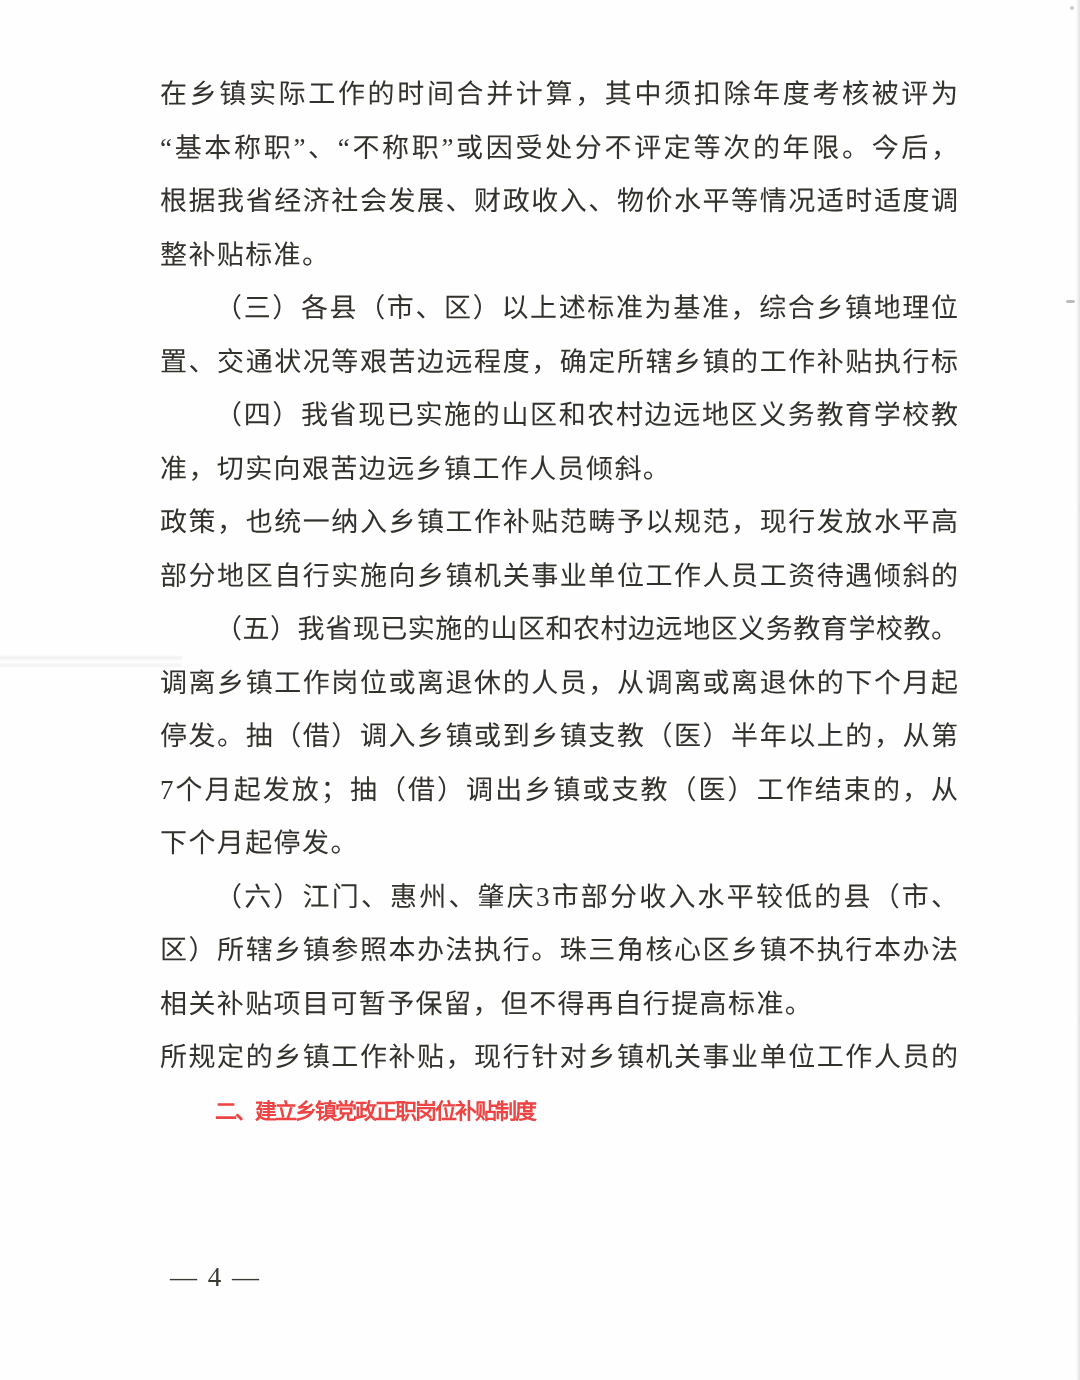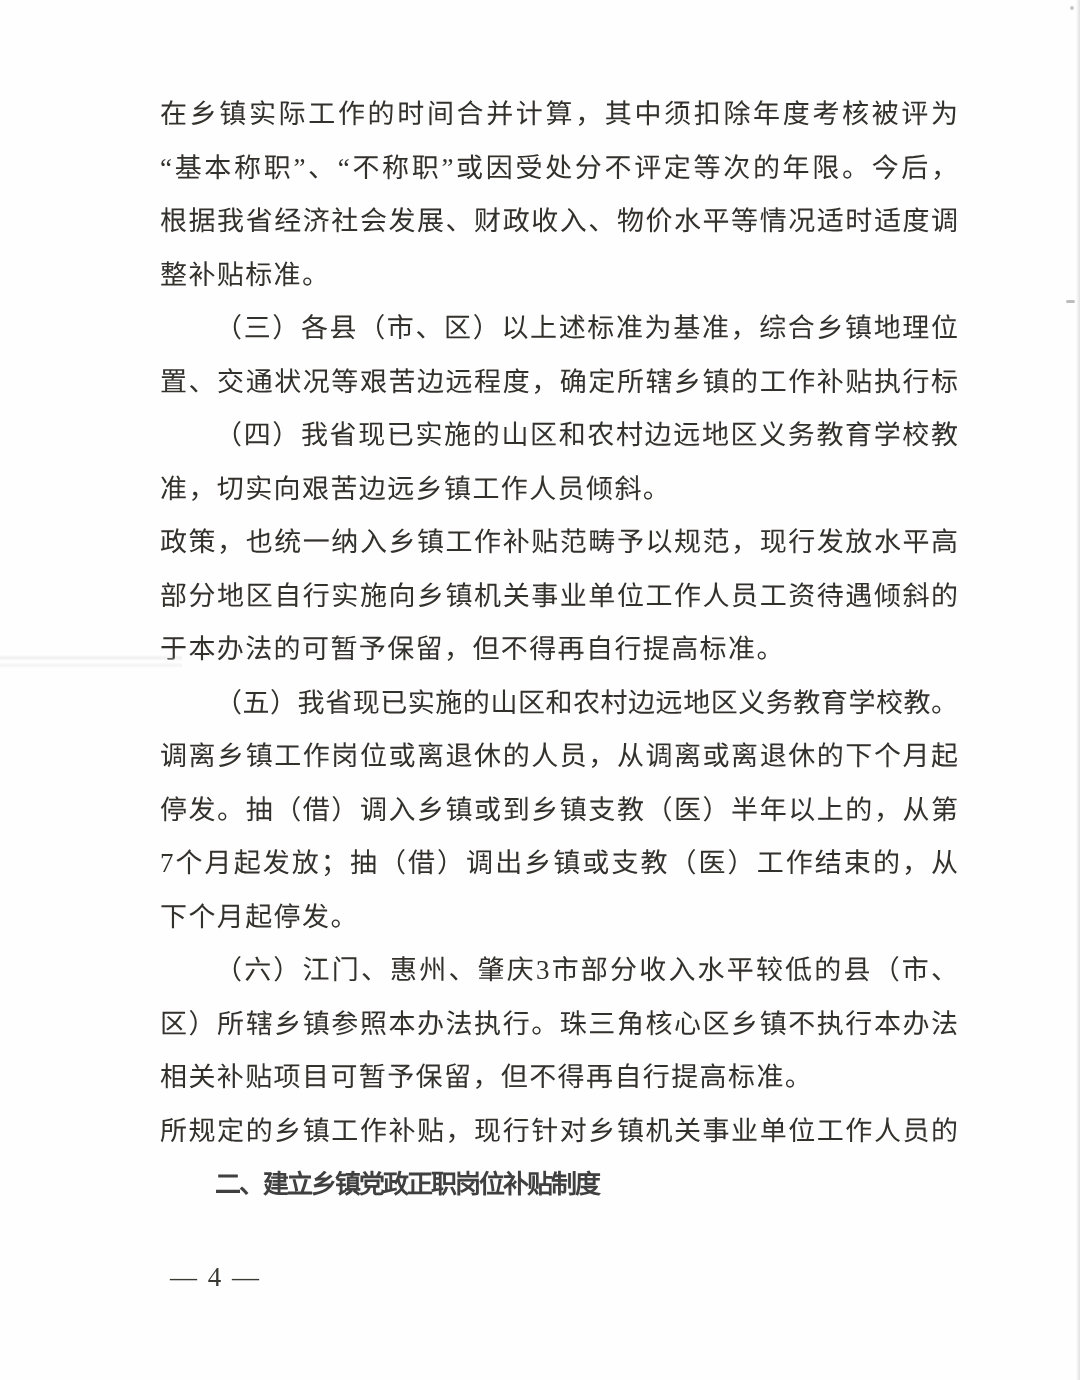--- a/index.html
+++ b/index.html
@@ -10,42 +10,42 @@
   .page {
     position: relative;
     width: 1080px;
     height: 1380px;
     background: #fefefe;
     overflow: hidden;
   }
   .text-block {
     position: absolute;
     left: 160px;
-    top: 88px;
+    top: 68px;
     width: 798px;
     color: #33312c;
     font-family: "Liberation Serif", "DejaVu Serif", serif;
     font-size: 27px;
   }
   .ln {
     height: 53.5px;
     line-height: 53.5px;
     text-align: justify;
     text-justify: inter-character;
     overflow: hidden;
   }
   .ln.fill { text-align-last: justify; }
   .ln.end  { text-align-last: left; letter-spacing: 1.4px; }
   .ln.indent { text-indent: 55px; }
   .ln.heading {
     font-family: "DejaVu Sans", "Liberation Sans", sans-serif;
     font-weight: bold;
-    font-size: 26px;
+    font-size: 22px;
     letter-spacing: -2px;
-    color: #404040;
+    color: #ef4444;
     text-align: right;
     text-align-last: left;
   }
   .page-number {
     position: absolute;
     left: 170px;
     top: 1262px;
     color: #3a3833;
     font-family: "Liberation Serif", "DejaVu Serif", serif;
     font-size: 27px;
@@ -105,21 +105,20 @@
     <div class="ln fill">根据我省经济社会发展、财政收入、物价水平等情况适时适度调</div>
     <div class="ln end">整补贴标准。</div>
 
     <div class="ln fill indent">（三）各县（市、区）以上述标准为基准，综合乡镇地理位</div>
     <div class="ln fill">置、交通状况等艰苦边远程度，确定所辖乡镇的工作补贴执行标</div>
     <div class="ln fill indent">（四）我省现已实施的山区和农村边远地区义务教育学校教</div>
 
     <div class="ln end">准，切实向艰苦边远乡镇工作人员倾斜。</div>
     <div class="ln fill">政策，也统一纳入乡镇工作补贴范畴予以规范，现行发放水平高</div>
     <div class="ln fill">部分地区自行实施向乡镇机关事业单位工作人员工资待遇倾斜的</div>
-    <div class="ln end">于本办法的可暂予保留，但不得再自行提高标准。</div>
 
     <div class="ln fill indent">（五）我省现已实施的山区和农村边远地区义务教育学校教。</div>
     <div class="ln fill">调离乡镇工作岗位或离退休的人员，从调离或离退休的下个月起</div>
     <div class="ln fill">停发。抽（借）调入乡镇或到乡镇支教（医）半年以上的，从第</div>
     <div class="ln fill">7个月起发放；抽（借）调出乡镇或支教（医）工作结束的，从</div>
     <div class="ln end">下个月起停发。</div>
 
     <div class="ln fill indent">（六）江门、惠州、肇庆3市部分收入水平较低的县（市、</div>
     <div class="ln fill">区）所辖乡镇参照本办法执行。珠三角核心区乡镇不执行本办法</div>
     <div class="ln end">相关补贴项目可暂予保留，但不得再自行提高标准。</div>

